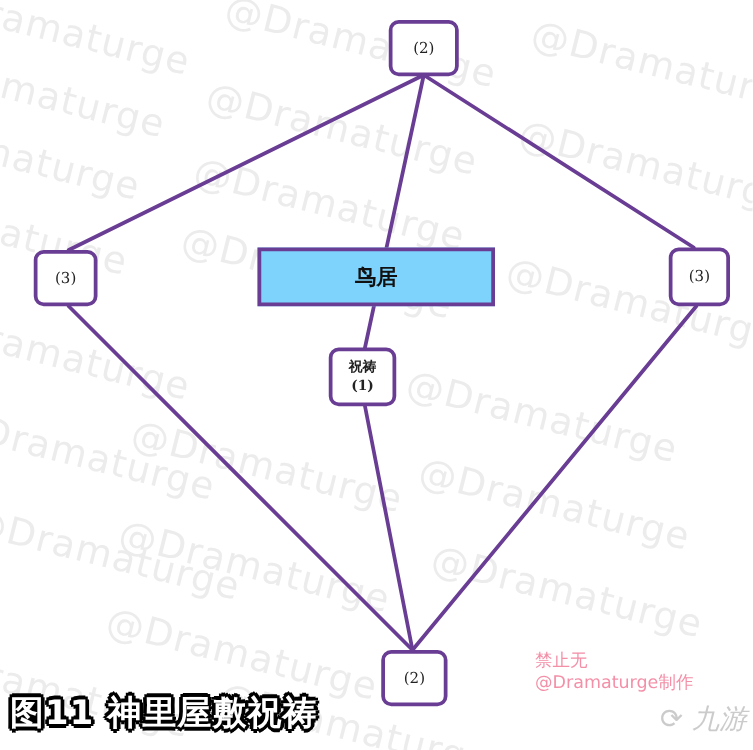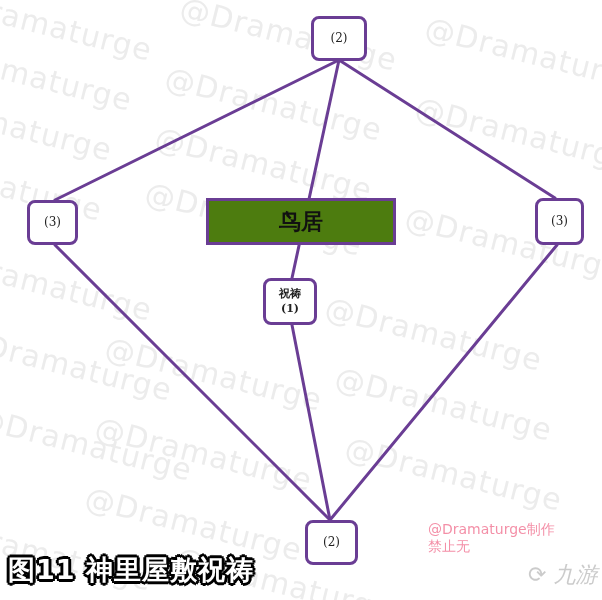--- a/index.html
+++ b/index.html
@@ -1,21 +1,21 @@
 <!DOCTYPE html>
 <html><head>
 <meta charset="utf-8">
 <style>
   html, body { margin:0; padding:0; }
   body { width:602px; height:600px; position:relative; overflow:hidden; background:#ffffff; font-family:"DejaVu Serif", serif; }
   .wm-layer { position:absolute; inset:0; overflow:hidden; pointer-events:none; }
   .wm { position:absolute; white-space:nowrap; font-family:"DejaVu Sans", sans-serif; font-size:30px; color:#ececec; transform:rotate(14deg); transform-origin:left top; letter-spacing:1px; }
   svg.lines { position:absolute; left:0; top:0; }
   .node { position:absolute; box-sizing:border-box; border:3px solid #6a3d94; background:#ffffff; border-radius:8px; display:flex; align-items:center; justify-content:center; flex-direction:column; color:#222; font-size:12px; line-height:1.3; text-align:center; }
-  .bar { position:absolute; box-sizing:border-box; border:3px solid #6a3d94; background:#4d7c0f; display:flex; align-items:center; justify-content:center; font-weight:bold; font-size:22px; color:#111; }
+  .bar { position:absolute; box-sizing:border-box; border:3px solid #6a3d94; background:#7dd3fc; display:flex; align-items:center; justify-content:center; font-weight:bold; font-size:17px; color:#111; }
   .caption { position:absolute; left:8px; top:552px; font-family:"DejaVu Sans", sans-serif; font-weight:bold; font-size:27px; color:#ffffff; letter-spacing:1px;
     text-shadow: -2px -2px 0 #000, 2px -2px 0 #000, -2px 2px 0 #000, 2px 2px 0 #000, 0 3px 0 #000, 3px 0 0 #000, -3px 0 0 #000, 0 -3px 0 #000; }
   .credit { position:absolute; left:428px; top:521px; font-family:"DejaVu Sans", sans-serif; font-size:14px; line-height:17px; color:#f06a8a; opacity:0.75; }
   .logo { position:absolute; left:528px; top:560px; font-family:"DejaVu Sans", sans-serif; font-style:italic; font-size:22px; color:#aaaaaa; opacity:0.6; }
 </style>
 </head>
 <body>
 
 <div class="wm-layer">
   <div class="wm" style="left:-60px;top:-20px;">@Dramaturge</div>
@@ -72,22 +72,22 @@
 <div class="node" style="left:263px;top:278px;width:54px;height:47px;font-weight:bold;font-size:11px;text-align:right;">
   <span>祝祷</span>
   <span>(1)</span>
 </div>
 
 <div class="node" style="left:305px;top:520px;width:53px;height:45px;">
   <span>(2)</span>
 </div>
 
 <div class="credit">
+  <div>禁止无</div>
   <div>@Dramaturge制作</div>
-  <div>禁止无</div>
 </div>
 
 <div class="logo">
   <span style="font-style:normal;">⟳</span>
   <span>九游</span>
 </div>
 
 <div class="caption">图11 神里屋敷祝祷</div>
 
 </body></html>

